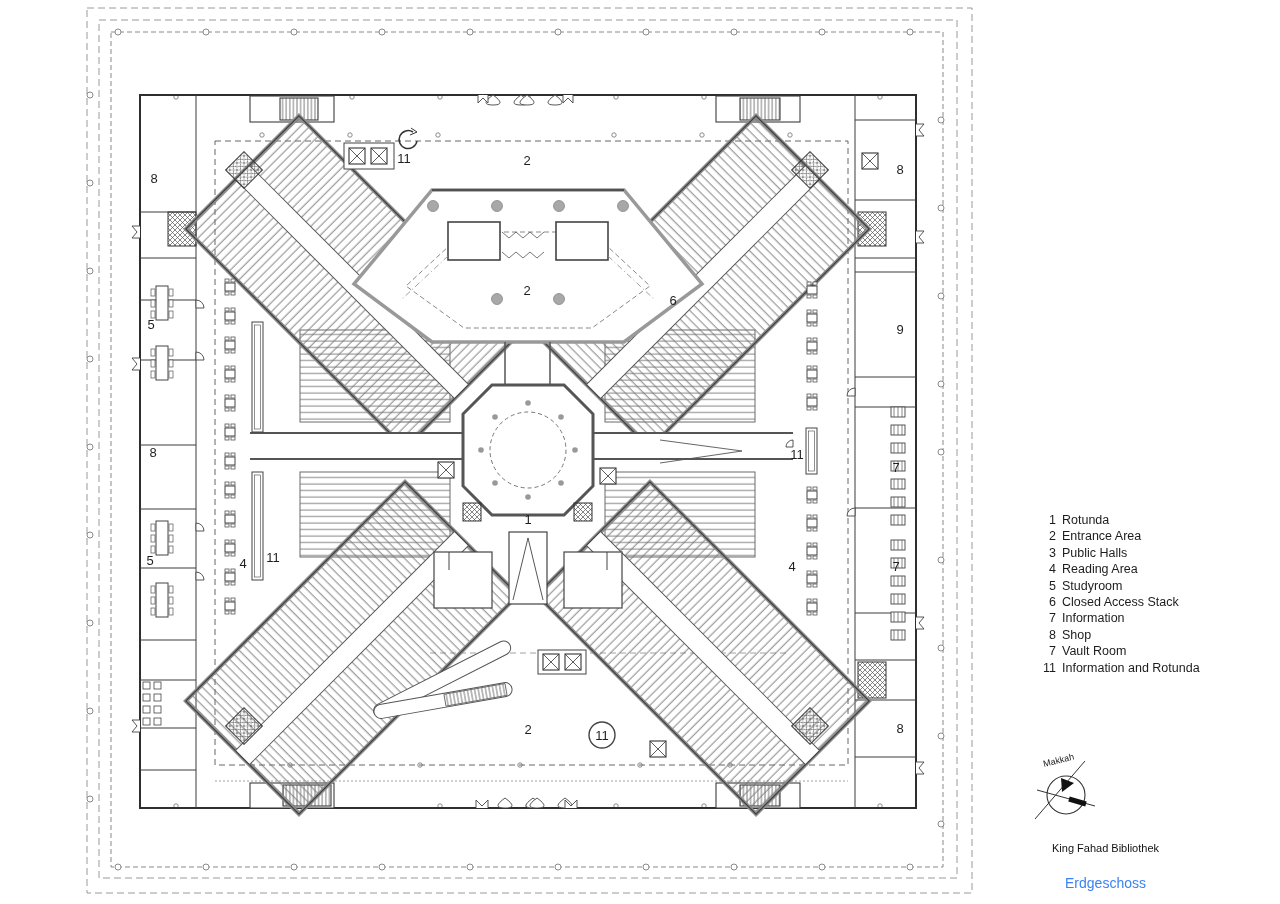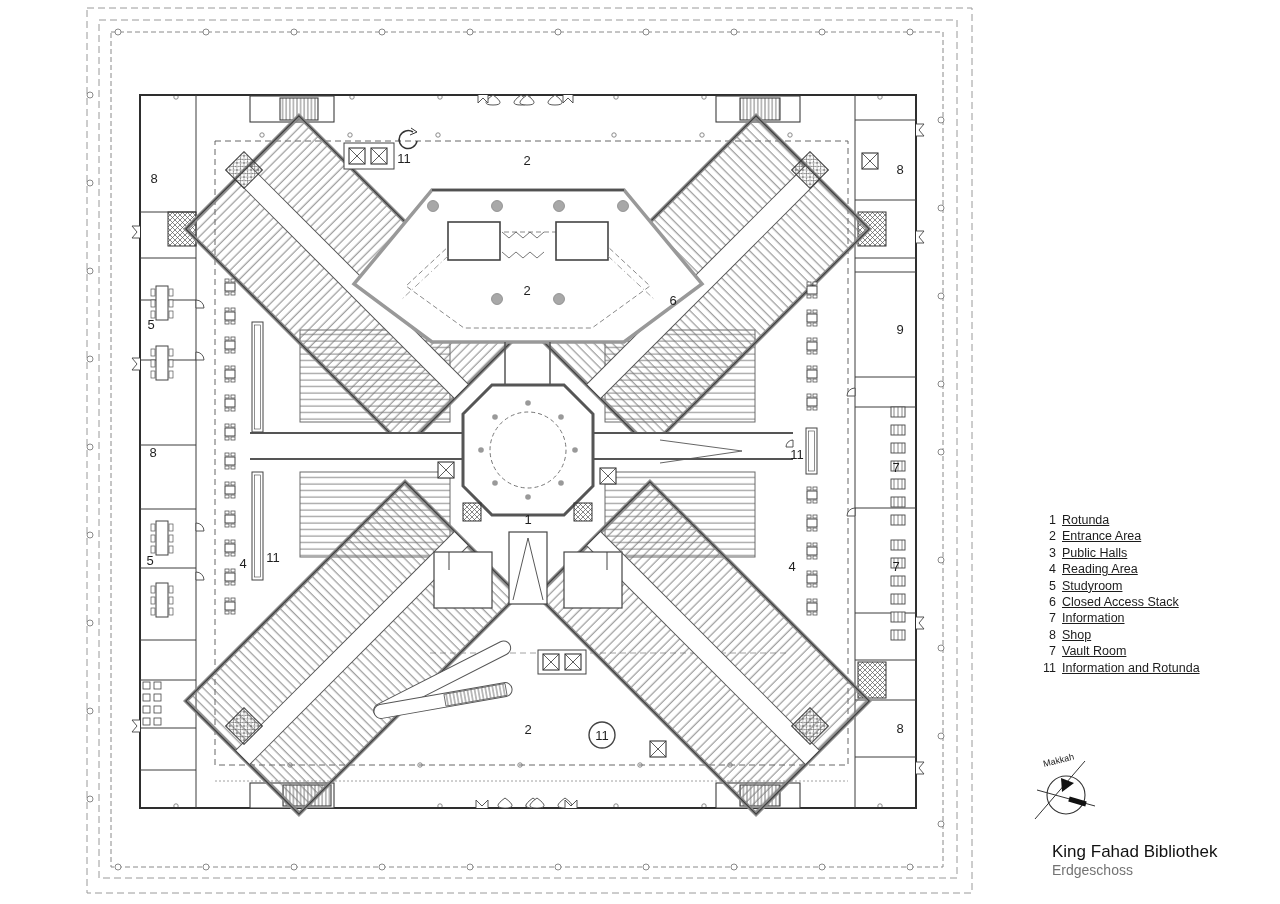--- a/index.html
+++ b/index.html
@@ -10,25 +10,25 @@
   #plan-wrap{position:absolute;left:0;top:0;width:1010px;height:904px;}
   svg text.plabel{
     font-family:"Liberation Sans", sans-serif;font-size:13px;fill:#1f1f1f;
   }
   #legend{
     position:absolute;left:1038px;top:512px;width:220px;
     font-size:12.5px;line-height:16.4px;color:#1c1c1c;
   }
   .legend-row{display:flex;}
   .legend-num{width:18px;text-align:right;flex:0 0 18px;}
-  .legend-label{margin-left:6px;white-space:nowrap;text-decoration:underline;}
+  .legend-label{margin-left:6px;white-space:nowrap;}
   #compass{position:absolute;left:1033px;top:753px;width:80px;height:72px;}
   #title-block{position:absolute;left:1052px;top:842px;}
-  #plan-title{font-size:17px;color:#111;text-align:right;}
-  #plan-subtitle{font-size:14px;color:#737373;margin-top:0;}
+  #plan-title{font-size:11px;color:#111;text-align:right;}
+  #plan-subtitle{font-size:14px;color:#3b82f6;margin-top:21px;text-align:center;}
 </style>
 </head>
 <body>
 
 <div id="plan-wrap">
 <svg width="1010" height="904" viewBox="0 0 1010 904" xmlns="http://www.w3.org/2000/svg">
   <defs>
 
     <pattern id="pv" width="6.5" height="10" patternUnits="userSpaceOnUse">
       <line x1="3" y1="0" x2="3" y2="10" stroke="#737373" stroke-width="0.9"></line>

